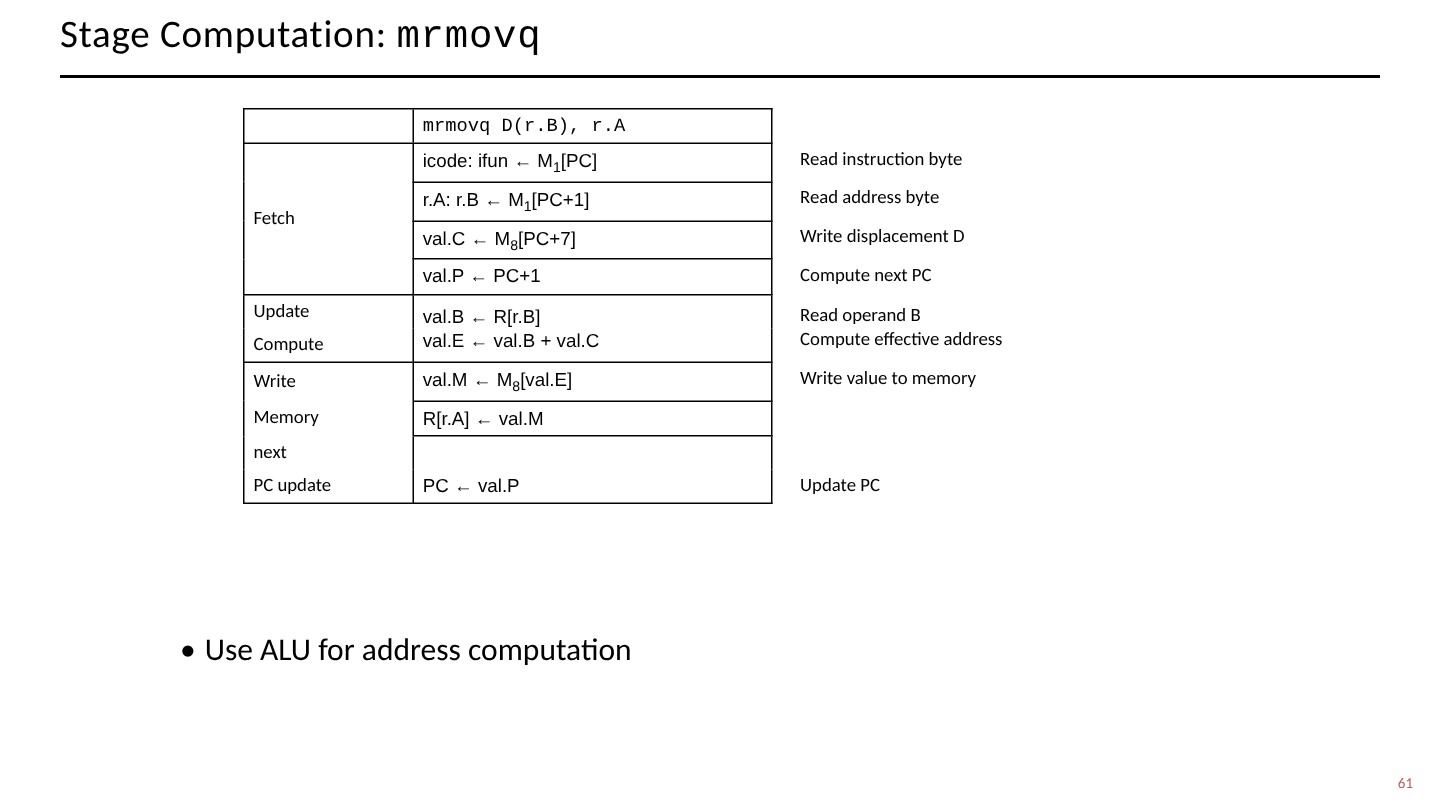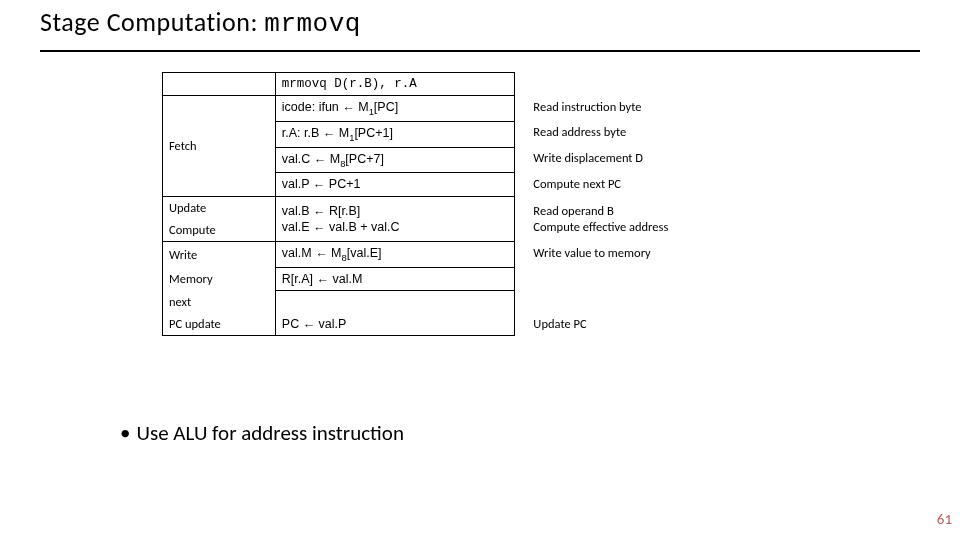--- a/index.html
+++ b/index.html
@@ -81,23 +81,23 @@
     left: 120px;
     top: 420px;
     font-size: 21px;
   }
   .bullet .dot {
     padding-right: 6px;
   }
 
   .pagenum {
     position: absolute;
-    right: 8px;
+    right: 18px;
     bottom: 12px;
-    font-size: 15px;
+    font-size: 10px;
     color: #bf5b5b;
   }
 </style>
 </head>
 <body>
 
 <div class="title">
   <span>Stage Computation: </span><span class="mono">mrmovq</span>
 </div>
 <div class="title-underline"></div>
@@ -177,16 +177,16 @@
   </tr>
   <tr>
     <td class="stagecell" style="border-top:none"><span>PC update</span></td>
   </tr>
 
 </tbody>
     </table>
 </div>
 
 <div class="bullet">
-  <span class="dot">•</span><span>Use ALU for address instruction</span>
+  <span class="dot">•</span><span>Use ALU for address computation</span>
 </div>
 
 <div class="pagenum">61</div>
 
 </body></html>

